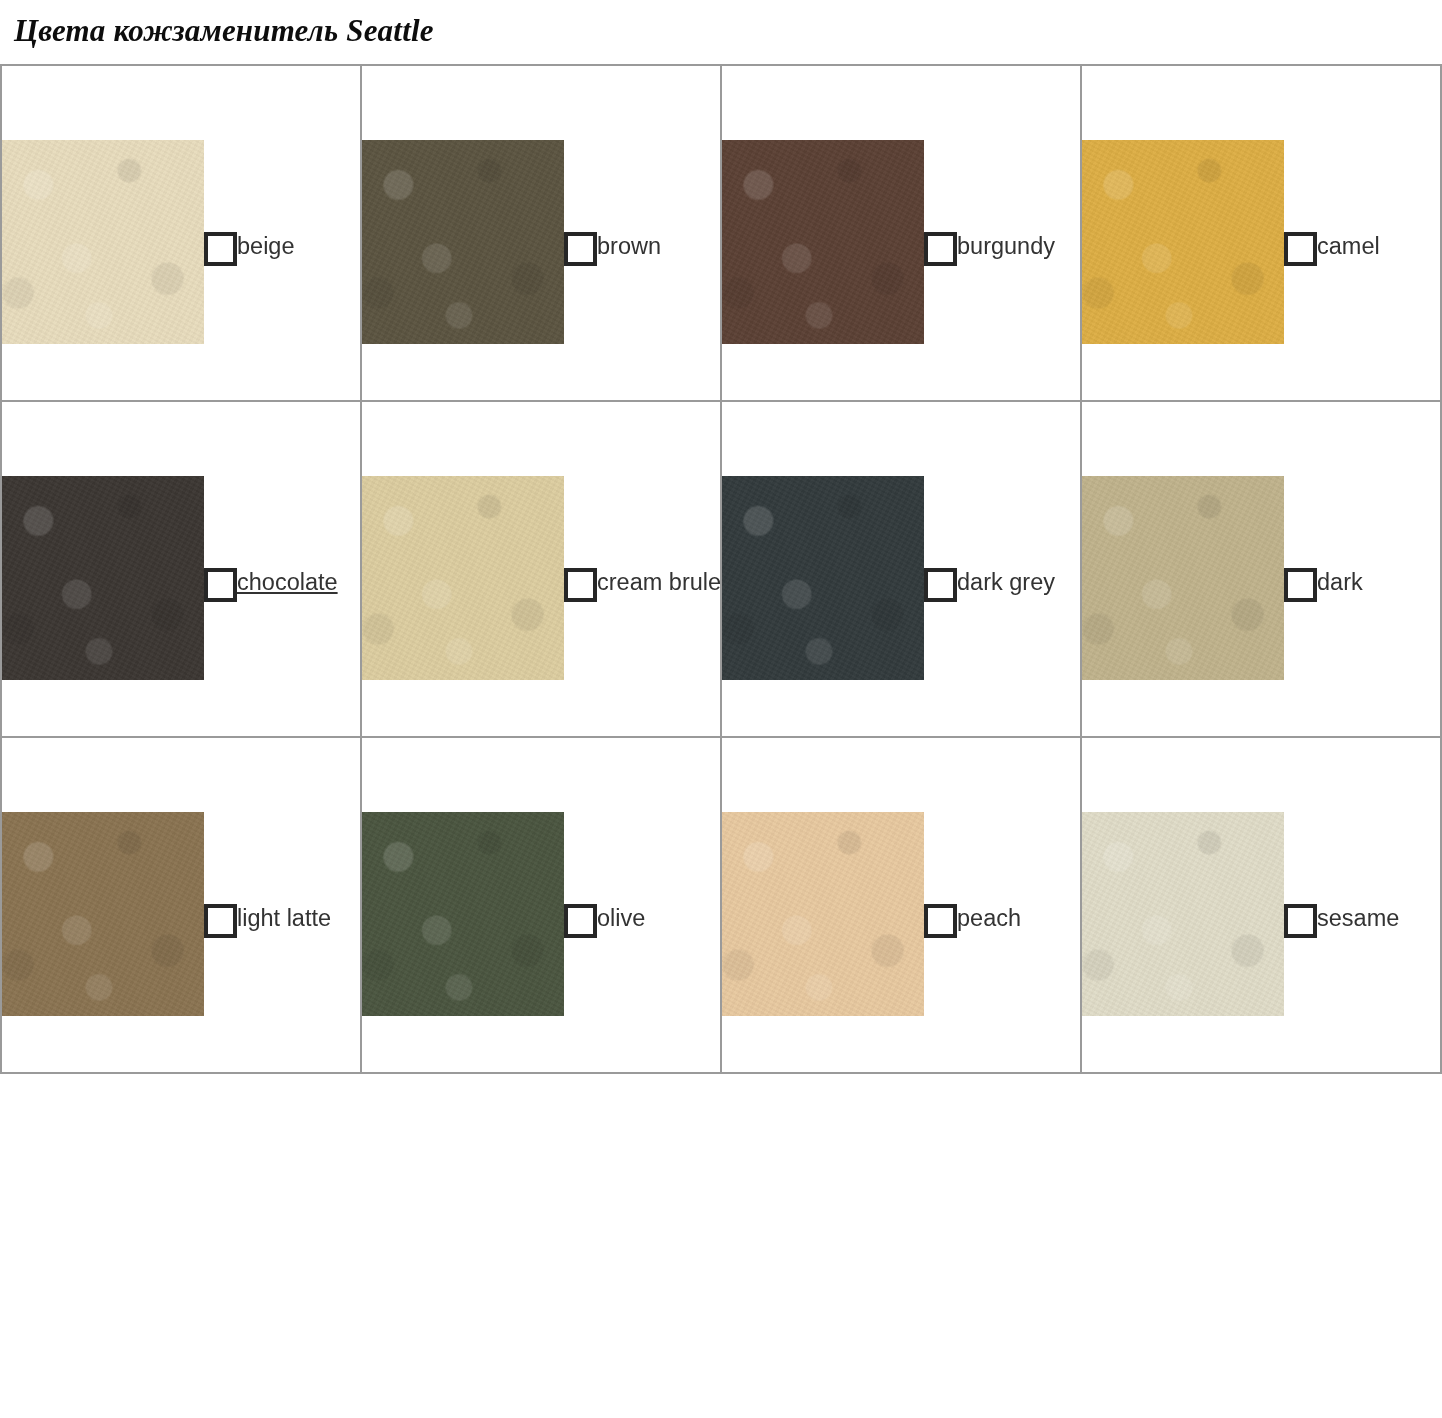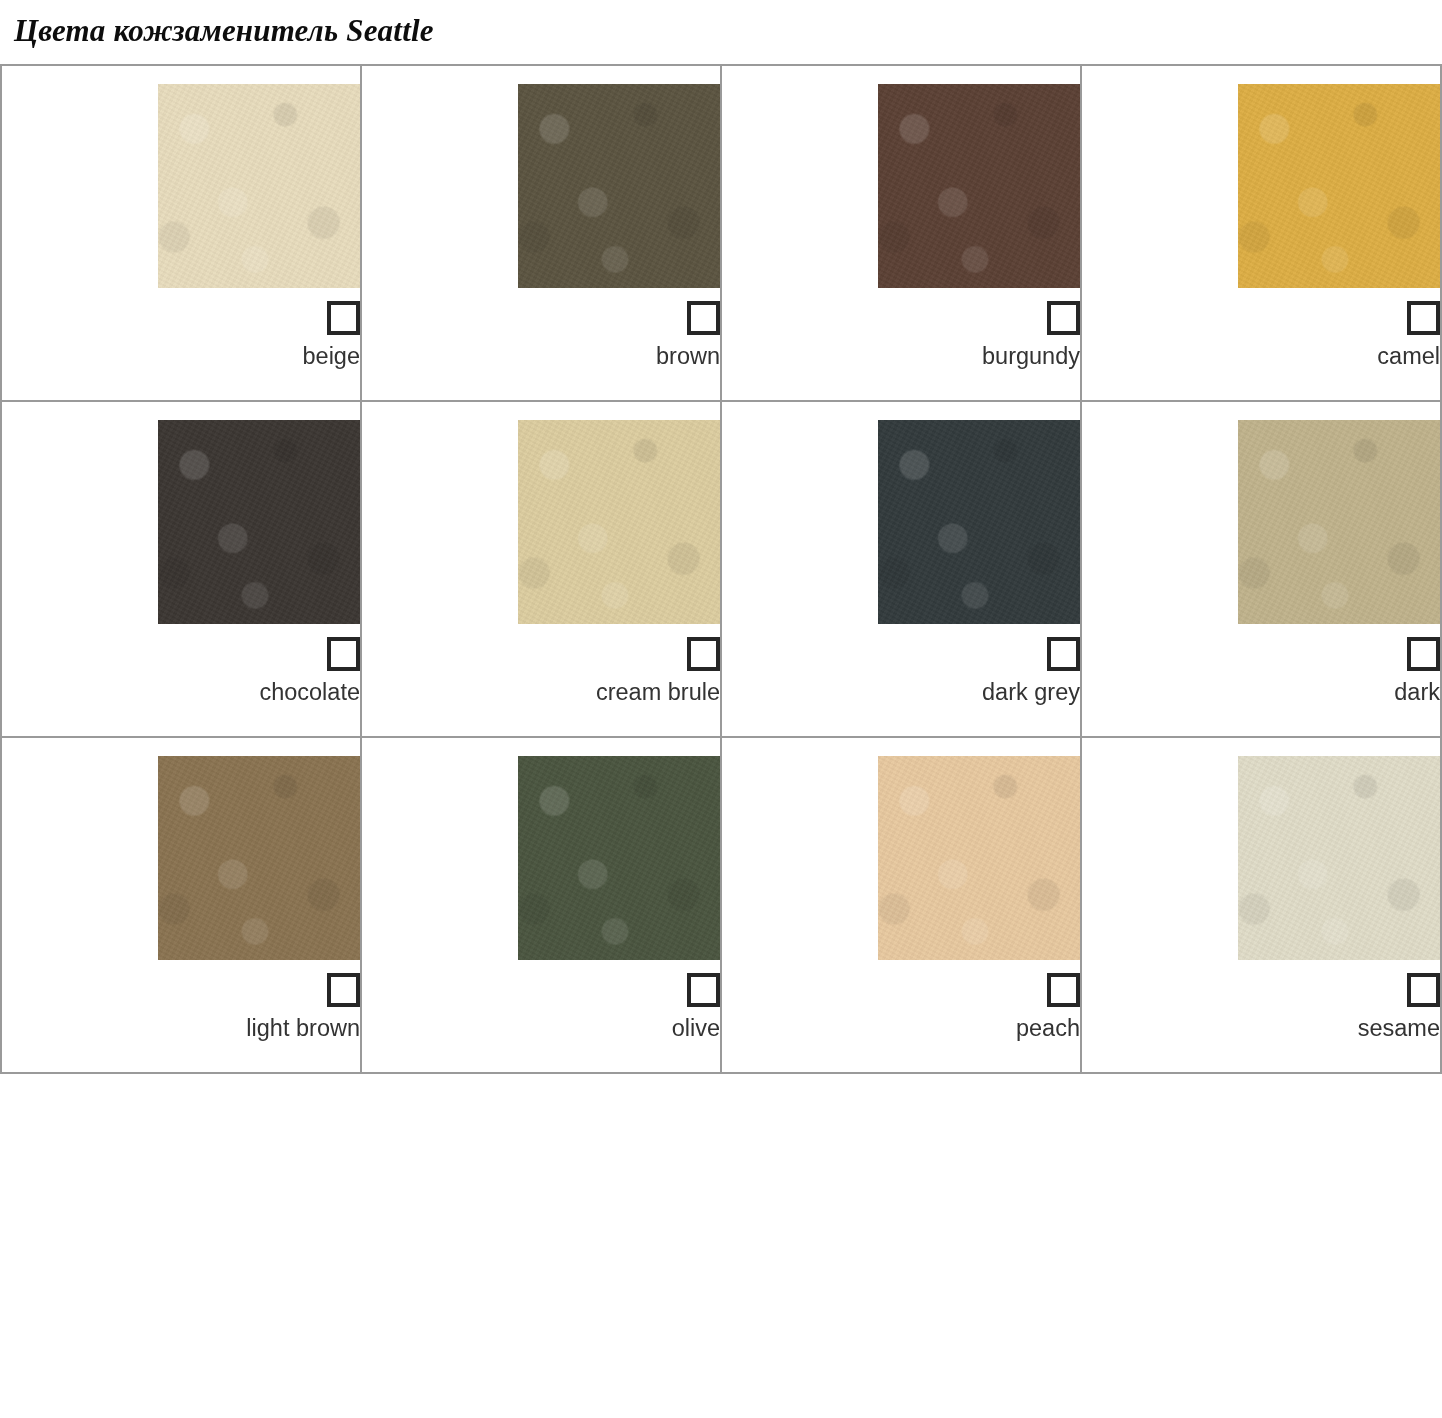--- a/index.html
+++ b/index.html
@@ -44,22 +44,22 @@
     height: 334px;
     background: #ffffff;
   }
   .cell.empty {
     border: none;
     background: #ffffff;
   }
 
   .cell-inner {
     display: flex;
-    flex-direction: column;
-    align-items: flex-end;
+    flex-direction: row;
+    align-items: center;
     padding-top: 18px;
     height: 100%;
     box-sizing: border-box;
   }
 
   .swatch {
     width: 202px;
     height: 204px;
     position: relative;
     overflow: hidden;
@@ -142,21 +142,21 @@
             <div class="checkbox" style="border-color: rgb(38, 38, 38);"></div>
             <div class="color-label" style="color: rgb(51, 51, 51);">camel</div>
           </div>
         </td>
       </tr>
       <tr>
         <td class="cell">
           <div class="cell-inner">
             <div class="swatch" title="chocolate" style="background: rgb(59, 54, 50);"></div>
             <div class="checkbox" style="border-color: rgb(38, 38, 38);"></div>
-            <div class="color-label" style="color: rgb(51, 51, 51);">chocolate</div>
+            <div class="color-label" style="color: rgb(51, 51, 51); text-decoration: underline;">chocolate</div>
           </div>
         </td>
         <td class="cell">
           <div class="cell-inner">
             <div class="swatch" title="cream brule" style="background: rgb(220, 205, 160);"></div>
             <div class="checkbox" style="border-color: rgb(38, 38, 38);"></div>
             <div class="color-label" style="color: rgb(51, 51, 51);">cream brule</div>
           </div>
         </td>
         <td class="cell">
@@ -172,21 +172,21 @@
             <div class="checkbox" style="border-color: rgb(38, 38, 38);"></div>
             <div class="color-label" style="color: rgb(51, 51, 51);">dark</div>
           </div>
         </td>
       </tr>
       <tr>
         <td class="cell">
           <div class="cell-inner">
             <div class="swatch" title="light brown" style="background: rgb(138, 115, 81);"></div>
             <div class="checkbox" style="border-color: rgb(38, 38, 38);"></div>
-            <div class="color-label" style="color: rgb(51, 51, 51);">light brown</div>
+            <div class="color-label" style="color: rgb(51, 51, 51);">light latte</div>
           </div>
         </td>
         <td class="cell">
           <div class="cell-inner">
             <div class="swatch" title="olive" style="background: rgb(74, 85, 63);"></div>
             <div class="checkbox" style="border-color: rgb(38, 38, 38);"></div>
             <div class="color-label" style="color: rgb(51, 51, 51);">olive</div>
           </div>
         </td>
         <td class="cell">

